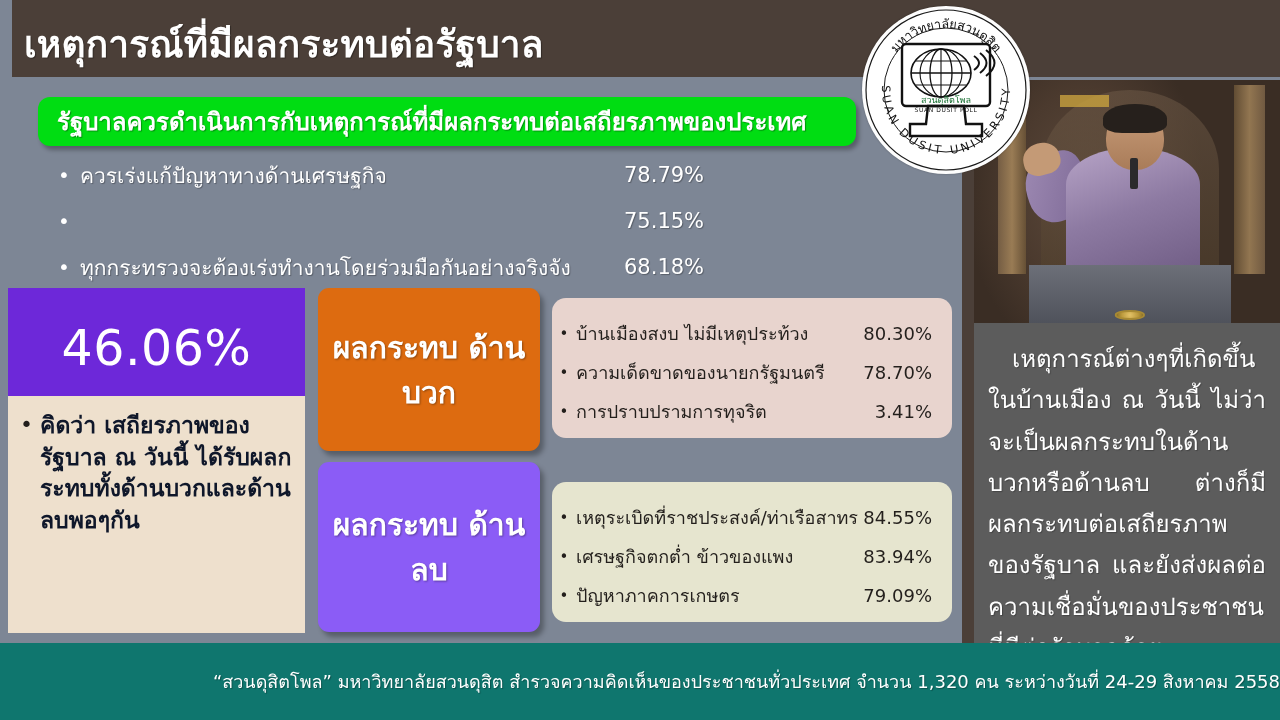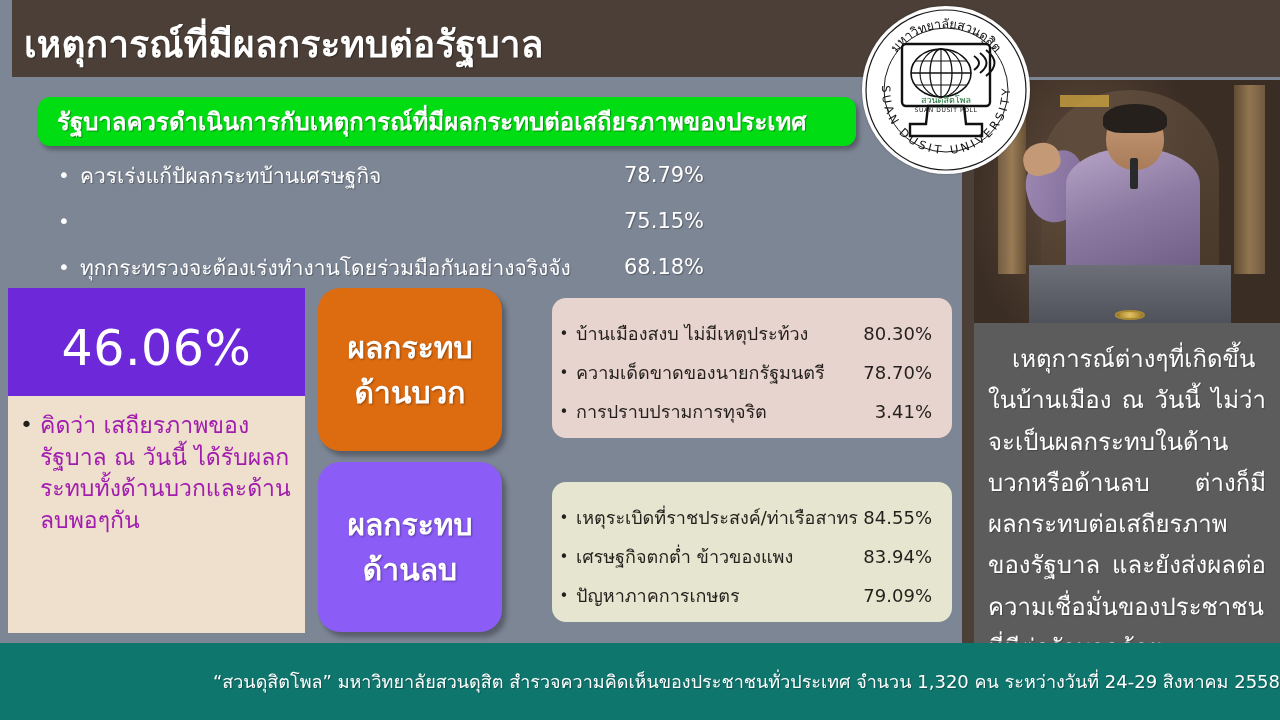--- a/index.html
+++ b/index.html
@@ -69,28 +69,28 @@
   .blue-box-value {
     font-size: 49px; color: #ffffff; letter-spacing: .5px;
   }
   .cream-box {
     position: absolute; left: 8px; top: 396px; width: 297px; height: 237px;
     background: #eee0cd; padding: 14px 12px 0 12px;
   }
   .cream-row { display: flex; }
   .cream-bullet { width: 20px; font-size: 22px; color: #231f1c; line-height: 1.35; }
   .cream-text {
-    font-size: 23px; font-weight: normal; color: #a21caf;
+    font-size: 23px; font-weight: bold; color: #0f172a;
     line-height: 1.38; width: 252px;
   }
 
   
   .tag-box {
-    position: absolute; left: 318px; width: 184px;
-    border-radius: 22px; box-shadow: 4px 5px 5px rgba(0,0,0,.30);
+    position: absolute; left: 318px; width: 222px;
+    border-radius: 11px; box-shadow: 4px 5px 5px rgba(0,0,0,.30);
     display: flex; align-items: center; justify-content: center;
     text-align: center;
   }
   .tag-positive { top: 288px; height: 163px; background: #dd6b10; }
   .tag-negative { top: 462px; height: 170px; background: #8b5cf6; }
   .tag-text {
     font-size: 30px; font-weight: bold; color: #ffffff; line-height: 1.5;
     text-shadow: 1px 1px 2px rgba(0,0,0,.35);
   }
 
@@ -209,21 +209,21 @@
   <div class="header-title">เหตุการณ์ที่มีผลกระทบต่อรัฐบาล</div>
 </div>
 
 <div class="green-banner">
   <div class="green-banner-text">รัฐบาลควรดำเนินการกับเหตุการณ์ที่มีผลกระทบต่อเสถียรภาพของประเทศ</div>
 </div>
 
 <div class="top-list">
   <div class="top-row">
     <span class="top-bullet">•</span>
-    <span class="top-label">ควรเร่งแก้ปัผลกระทบ้านเศรษฐกิจ</span>
+    <span class="top-label">ควรเร่งแก้ปัญหาทางด้านเศรษฐกิจ</span>
     <span class="top-pct">78.79%</span>
   </div>
   <div class="top-row">
     <span class="top-bullet">•</span>
     <span class="top-pct">75.15%</span>
   </div>
   <div class="top-row">
     <span class="top-bullet">•</span>
     <span class="top-label">ทุกกระทรวงจะต้องเร่งทำงานโดยร่วมมือกันอย่างจริงจัง</span>
     <span class="top-pct">68.18%</span>

